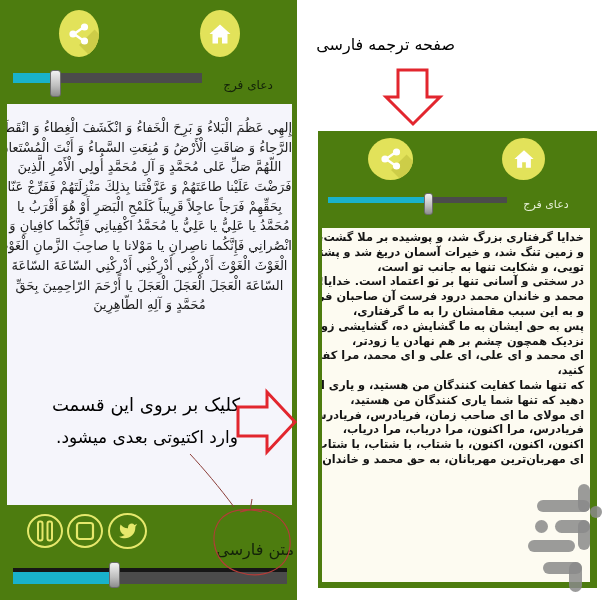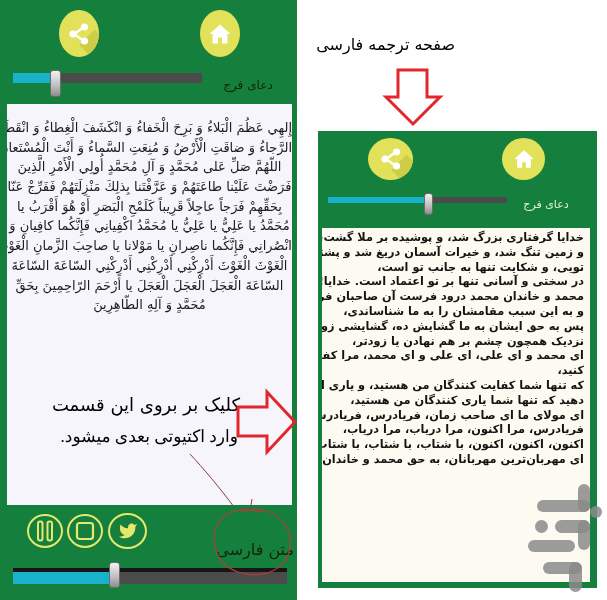--- a/index.html
+++ b/index.html
@@ -3,21 +3,21 @@
 <meta charset="utf-8">
 <style>
   html, body { margin:0; padding:0; }
   body {
     width:607px; height:600px; position:relative; overflow:hidden;
     background:#ffffff;
     font-family:"DejaVu Sans", sans-serif;
   }
 
   
-  .screen { position:absolute; background:#15803d; overflow:hidden; }
+  .screen { position:absolute; background:#4d7c0f; overflow:hidden; }
   .screen-left  { left:0; top:0; width:297px; height:600px; }
   .screen-right { left:318px; top:131px; width:279px; height:457px; }
 
   .round-btn {
     position:absolute; border-radius:50%;
     background:#e2e25a;
     display:flex; align-items:center; justify-content:center;
     overflow:hidden;
   }
   .round-btn svg { position:relative; z-index:1; }
@@ -153,38 +153,38 @@
   </div>
 
   <div class="label-light" style="left:200px;top:66px;width:56px;height:16px;font-size:11px;line-height:16px;">دعای فرج</div>
 
   <div class="card card-right">
     <div class="fa-line">خدایا گرفتاری بزرگ شد، و پوشیده بر ملا گشت، و پرده</div>
     <div class="fa-line">و زمین تنگ شد، و خیرات آسمان دریغ شد و پشتیبان</div>
     <div class="fa-line">تویی، و شکایت تنها به جانب تو است،</div>
     <div class="fa-line">در سختی و آسانی تنها بر تو اعتماد است. خدایا! بر</div>
     <div class="fa-line">محمد و خاندان محمد درود فرست آن صاحبان فرمانی</div>
-    <div class="fa-line">و به این سبب مقامشان را به ما شناساندی،</div>
+    <div class="fa-line">و به این سبب مقامشان را به ما گرفتاری،</div>
     <div class="fa-line">پس به حق ایشان به ما گشایش ده، گشایشی زود و</div>
     <div class="fa-line">نزدیک همچون چشم بر هم نهادن یا زودتر،</div>
     <div class="fa-line">ای محمد و ای علی، ای علی و ای محمد، مرا کفایت</div>
     <div class="fa-line">کنید،</div>
     <div class="fa-line">که تنها شما کفایت کنندگان من هستید، و یاری ام</div>
     <div class="fa-line">دهید که تنها شما یاری کنندگان من هستید،</div>
     <div class="fa-line">ای مولای ما ای صاحب زمان، فریادرس، فریادرس،</div>
     <div class="fa-line">فریادرس، مرا اکنون، مرا دریاب، مرا دریاب،</div>
     <div class="fa-line">اکنون، اکنون، اکنون، با شتاب، با شتاب، با شتاب،</div>
     <div class="fa-line">ای مهربان‌ترین مهربانان، به حق محمد و خاندان پاک او</div>
   </div>
 </div>
 
 <div class="red-text" style="left:315px;top:34px;width:140px;height:22px;font-size:16px;line-height:22px;">صفحه ترجمه فارسی</div>
 
 <div class="red-text" style="left:40px;top:392px;width:200px;height:26px;font-size:18px;line-height:26px;">کلیک بر بروی این قسمت</div>
-<div class="red-text" style="left:38px;top:424px;width:200px;height:26px;font-size:17px;line-height:26px;font-family:Liberation Serif, serif;">وارد اکتیوتی بعدی میشود.</div>
+<div class="red-text" style="left:38px;top:424px;width:200px;height:26px;font-size:17px;line-height:26px;">وارد اکتیوتی بعدی میشود.</div>
 
 <svg class="overlay" viewBox="0 0 607 600">
 
   <polygon points="238,407 267,407 267,392 295,422 267,452 267,436 238,436" fill="none" stroke="#e2262e" stroke-width="3" stroke-linejoin="miter"></polygon>
 
   <polygon points="398,70 427,70 427,97 440,97 413,124 386,97 398,97" fill="none" stroke="#e2262e" stroke-width="3" stroke-linejoin="miter"></polygon>
 
   <path d="M190,454 C203,468 220,488 234,507" fill="none" stroke="#8b3d38" stroke-width="1"></path>
   <path d="M252,499 L250,511" fill="none" stroke="#8b3d38" stroke-width="1"></path>
 

